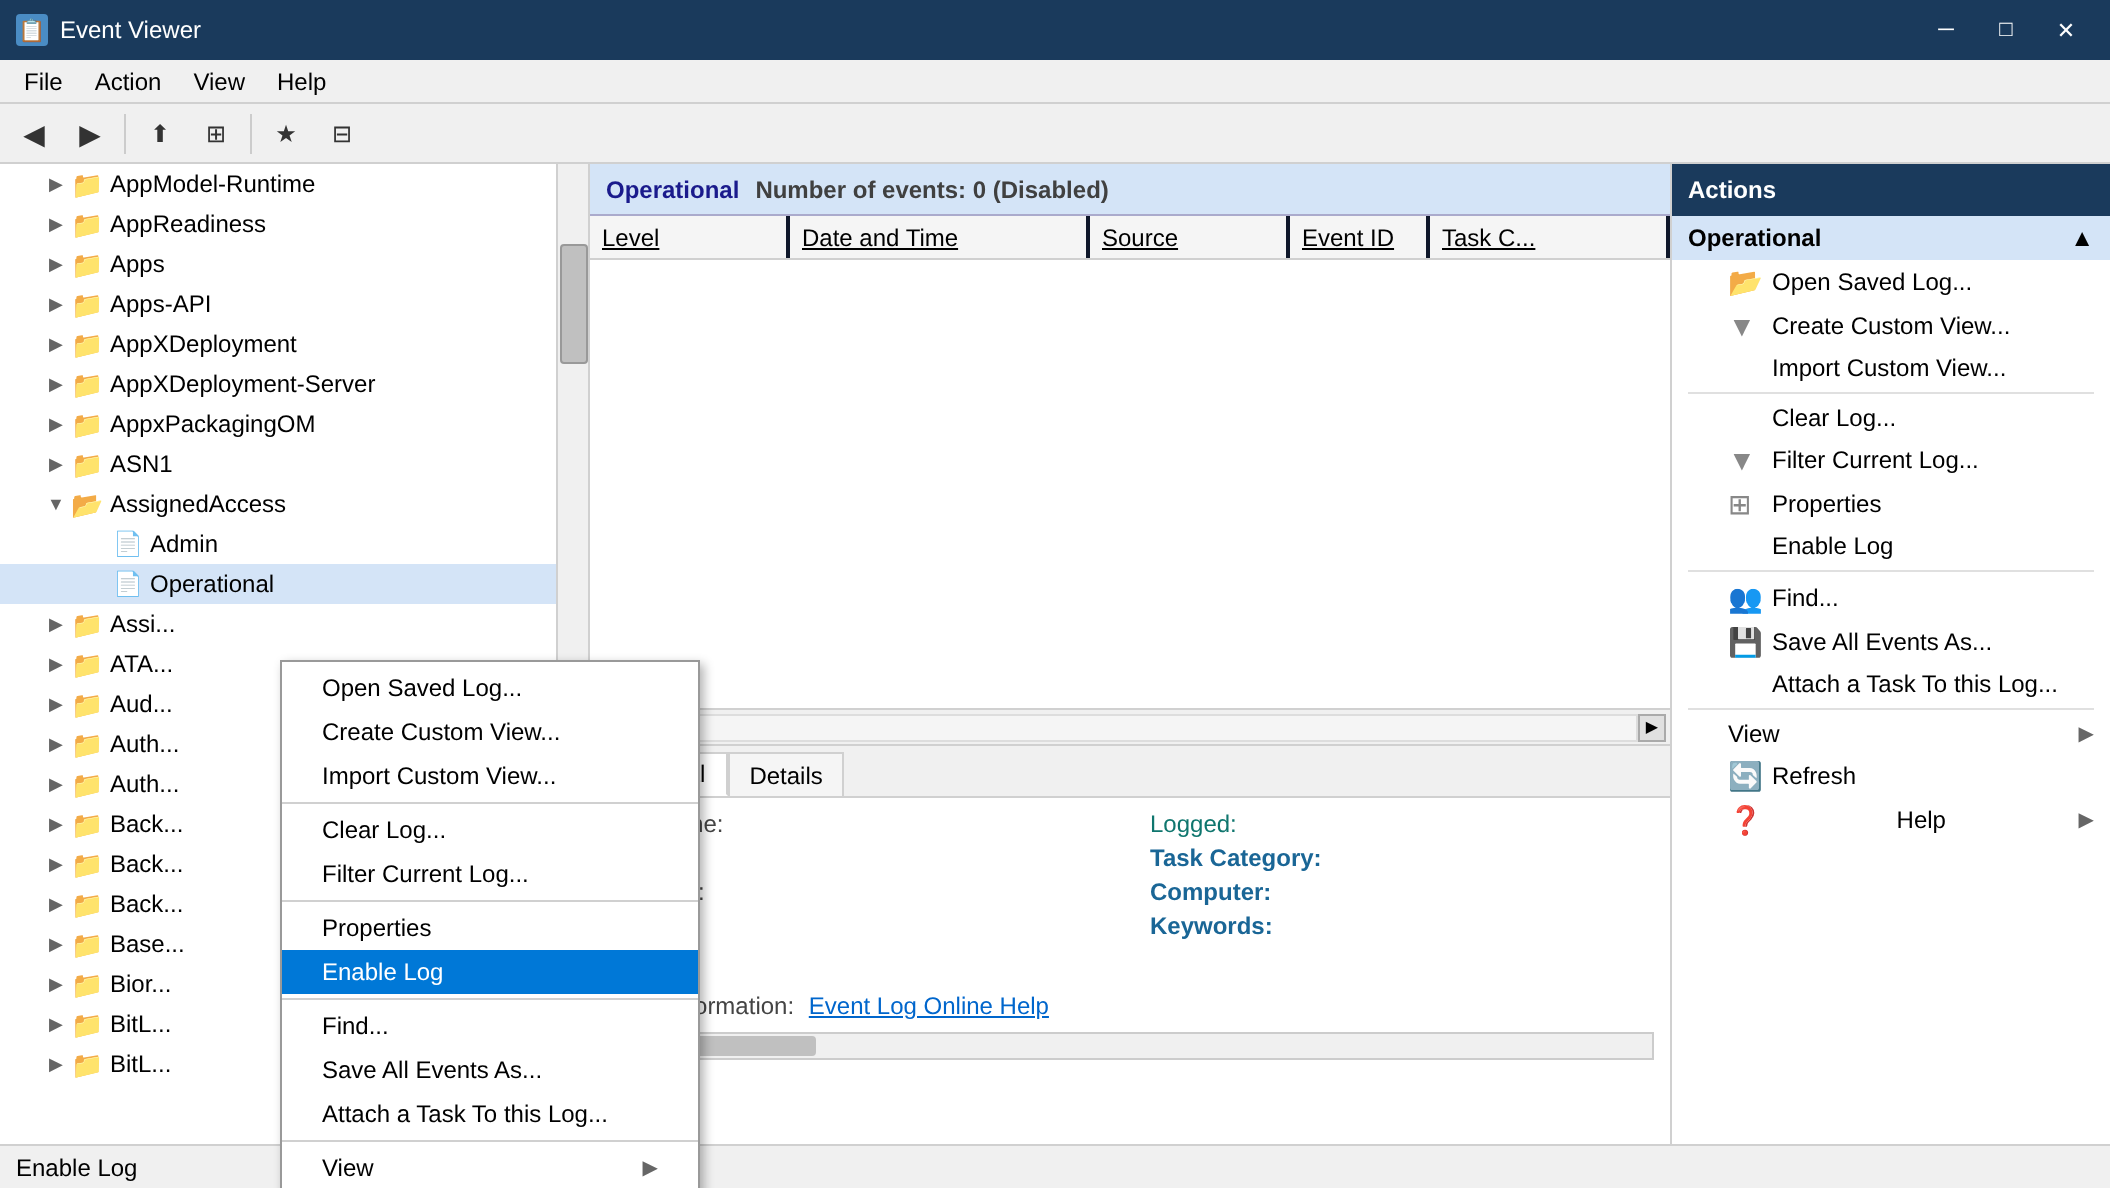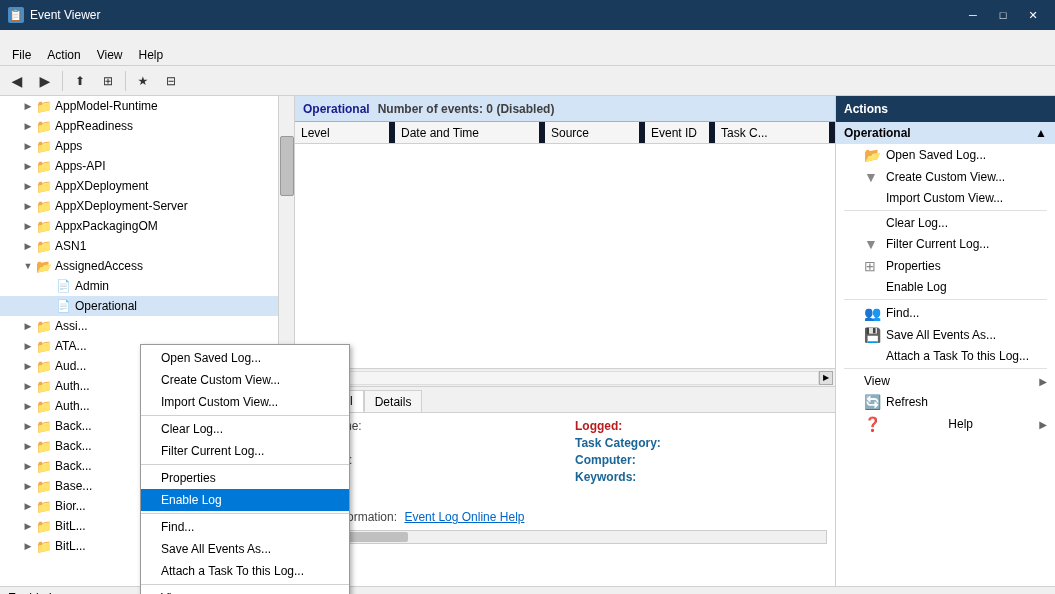--- a/index.html
+++ b/index.html
@@ -52,21 +52,20 @@
     }
 
     
     .menu-bar {
       background: #f0f0f0;
       height: 22px;
       display: flex;
       align-items: center;
       border-bottom: 1px solid #d0d0d0;
       padding: 0 4px;
-      margin-top: 14px;
     }
     .menu-item {
       padding: 2px 8px;
       cursor: pointer;
       font-size: 12px;
     }
 
     
     .toolbar {
       background: #f0f0f0;
@@ -164,23 +163,24 @@
 
     .content-table-header {
       display: flex;
       background: #f5f5f5;
       border-bottom: 1px solid #d0d0d0;
       height: 22px;
     }
     .col-header {
       padding: 3px 6px;
       font-size: 12px;
-      border-right: 6px solid #0f172a;
-      display: flex;
-      align-items: center;
+      border-right: 2px solid #0f172a;
+      display: flex;
+      align-items: center;
+      text-decoration: underline;
     }
     .col-level { width: 100px; }
     .col-datetime { width: 150px; }
     .col-source { width: 100px; }
     .col-eventid { width: 70px; }
     .col-taskcat { flex: 1; }
 
     .content-body {
       flex: 1;
       overflow: auto;
@@ -617,21 +617,21 @@
               <span></span>
             </div>
             <div style="display:flex; gap:4px; margin-bottom:3px;">
               <span style="min-width:80px;color:#444;">Opcode:</span>
               <span></span>
             </div>
           </div>
 
           <div style="flex:1;">
             <div style="display:flex; gap:4px; margin-bottom:3px;">
-              <span style="min-width:100px;color:#b91c1c;font-weight:bold;">Logged:</span>
+              <span style="min-width:100px;color:#0f766e;font-weight:normal;">Logged:</span>
               <span></span>
             </div>
             <div style="display:flex; gap:4px; margin-bottom:3px;">
               <span style="min-width:100px;color:#1a6696;font-weight:bold;">Task Category:</span>
               <span></span>
             </div>
             <div style="display:flex; gap:4px; margin-bottom:3px;">
               <span style="min-width:100px;color:#1a6696;font-weight:bold;">Computer:</span>
               <span></span>
             </div>

